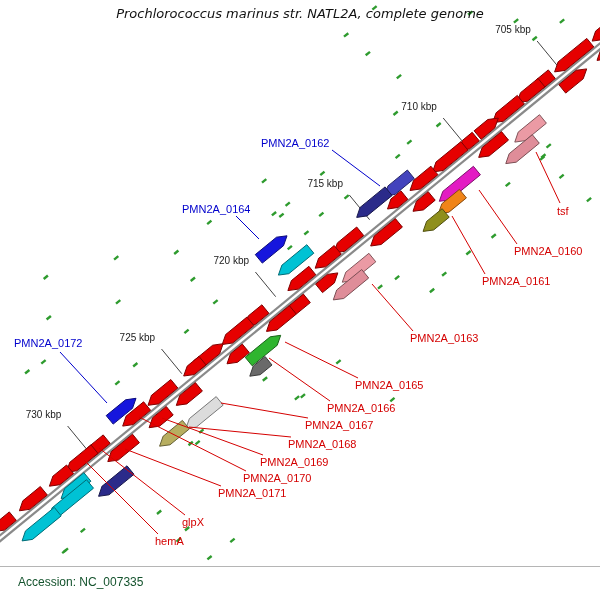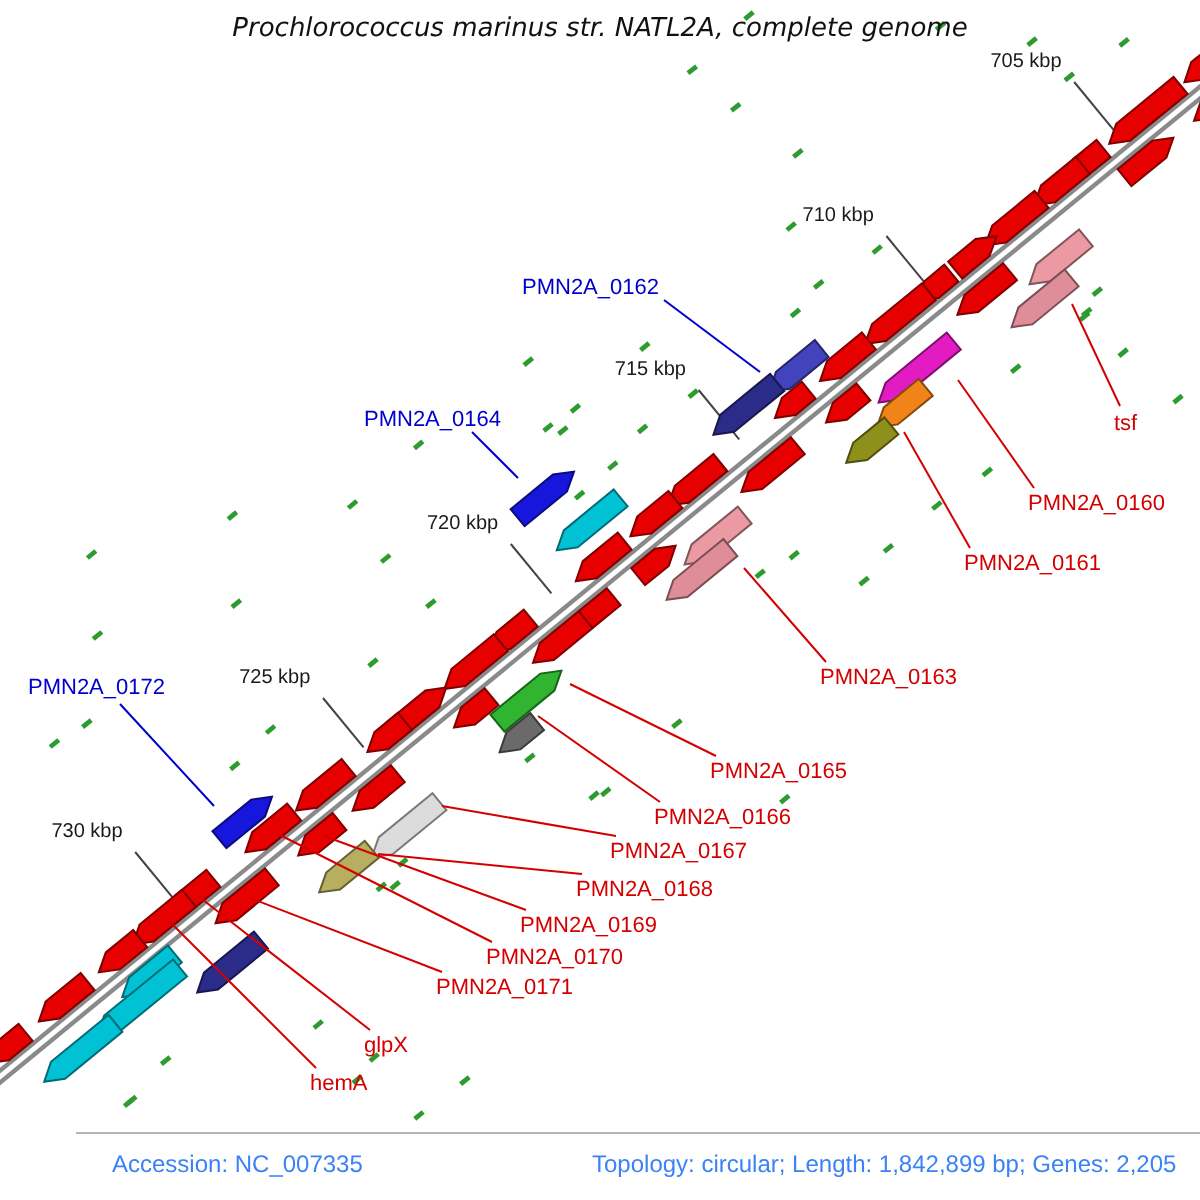--- a/index.html
+++ b/index.html
@@ -4,21 +4,21 @@
 <style>
   html,body{margin:0;padding:0;background:#ffffff;}
   .app{position:relative;width:600px;height:600px;background:#ffffff;overflow:hidden;
        font-family:"Liberation Sans",sans-serif;}
   #map-svg{display:block;}
   .title{font-family:"DejaVu Sans",sans-serif;font-style:italic;font-size:13px;fill:#111111;}
   .tickline{stroke:#444444;stroke-width:1;}
   .ticklabel{font-size:10px;fill:#1a1a1a;font-family:"Liberation Sans",sans-serif;}
   .genelabel{font-size:11px;font-family:"Liberation Sans",sans-serif;}
   .status-bar{position:absolute;left:0;right:0;bottom:0;height:33px;background:#ffffff;
-              border-top:1px solid #b5b5b5;font-size:12px;color:#3b82f6;margin-left:38px;}
+              border-top:1px solid #b5b5b5;font-size:12px;color:#14532d;}
   .status-bar .acc{position:absolute;left:18px;top:8px;}
   .status-bar .info{position:absolute;left:258px;top:8px;}
 </style>
 </head>
 <body>
 
 <div class="app">
   <svg id="map-svg" width="600" height="567" viewBox="0 0 600 567" xmlns="http://www.w3.org/2000/svg">
     <g id="g-dashes">
         <line x1="411.5" y1="140.4" x2="407.2" y2="143.9" stroke="#2e9b2e" stroke-width="2.4"></line>
@@ -210,15 +210,14 @@
         <text x="243" y="482" fill="#d40000" class="genelabel">PMN2A_0170</text>
         <text x="218" y="497" fill="#d40000" class="genelabel">PMN2A_0171</text>
         <text x="182" y="526" fill="#d40000" class="genelabel">glpX</text>
         <text x="155" y="545" fill="#d40000" class="genelabel">hemA</text>
       </g>
     <text class="title" x="300" y="18" text-anchor="middle">Prochlorococcus marinus str. NATL2A, complete genome</text>
   </svg>
 
   <div class="status-bar">
     <span class="acc">Accession: NC_007335</span>
-    <span class="info">Topology: circular; Length: 1,842,899 bp; Genes: 2,205</span>
   </div>
 </div>
 
 </body></html>

